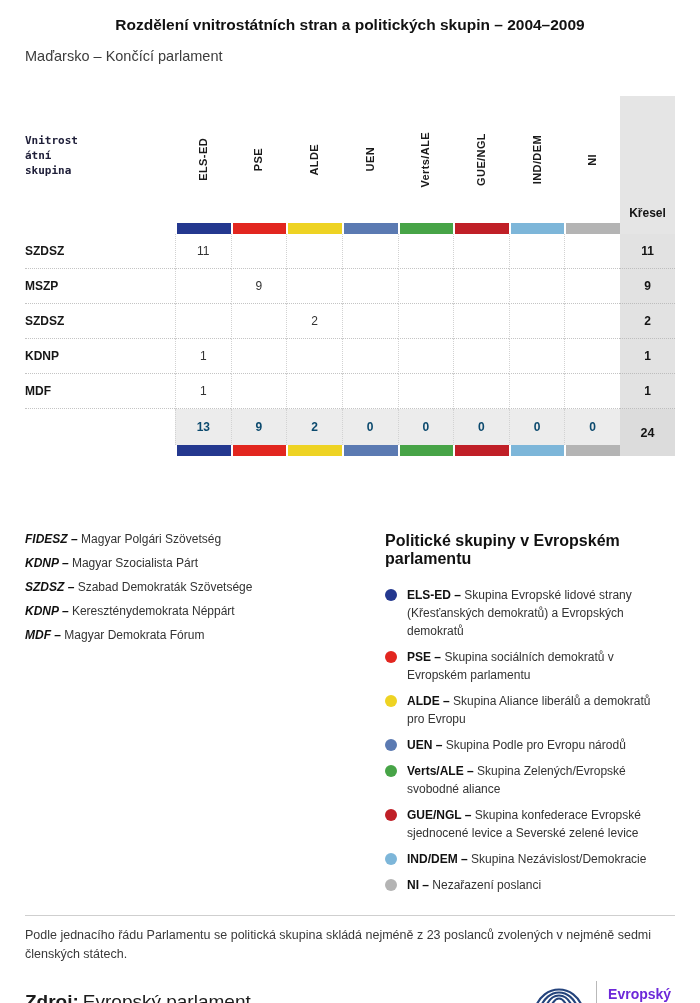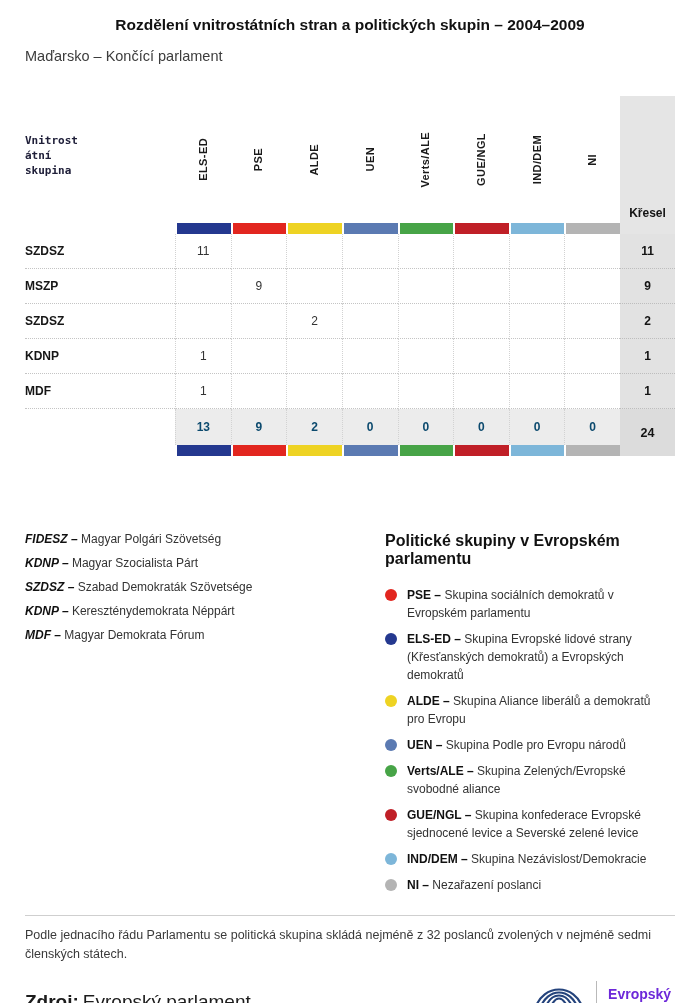--- a/index.html
+++ b/index.html
@@ -198,28 +198,28 @@
       <div class="party-item"><b>FIDESZ –</b> <span>Magyar Polgári Szövetség</span></div>
       <div class="party-item"><b>KDNP –</b> <span>Magyar Szocialista Párt</span></div>
       <div class="party-item"><b>SZDSZ –</b> <span>Szabad Demokraták Szövetsége</span></div>
       <div class="party-item"><b>KDNP –</b> <span>Kereszténydemokrata Néppárt</span></div>
       <div class="party-item"><b>MDF –</b> <span>Magyar Demokrata Fórum</span></div>
     </div>
 
     <div class="legend-right">
       <h3>Politické skupiny v Evropském parlamentu</h3>
       <div class="group-item">
+        <span class="dot" style="background-color: rgb(36, 56, 143);"></span>
+        <span class="group-text"><b>ELS-ED –</b> <span>Skupina Evropské lidové strany (Křesťanských demokratů) a Evropských demokratů</span></span>
+      </div>
+      <div class="group-item">
         <span class="dot" style="background-color: rgb(226, 38, 31);"></span>
         <span class="group-text"><b>PSE –</b> <span>Skupina sociálních demokratů v Evropském parlamentu</span></span>
       </div>
       <div class="group-item">
-        <span class="dot" style="background-color: rgb(36, 56, 143);"></span>
-        <span class="group-text"><b>ELS-ED –</b> <span>Skupina Evropské lidové strany (Křesťanských demokratů) a Evropských demokratů</span></span>
-      </div>
-      <div class="group-item">
         <span class="dot" style="background-color: rgb(238, 211, 35);"></span>
         <span class="group-text"><b>ALDE –</b> <span>Skupina Aliance liberálů a demokratů pro Evropu</span></span>
       </div>
       <div class="group-item">
         <span class="dot" style="background-color: rgb(91, 122, 178);"></span>
         <span class="group-text"><b>UEN –</b> <span>Skupina Podle pro Evropu národů</span></span>
       </div>
       <div class="group-item">
         <span class="dot" style="background-color: rgb(71, 164, 71);"></span>
         <span class="group-text"><b>Verts/ALE –</b> <span>Skupina Zelených/Evropské svobodné aliance</span></span>
@@ -233,21 +233,21 @@
         <span class="group-text"><b>IND/DEM –</b> <span>Skupina Nezávislost/Demokracie</span></span>
       </div>
       <div class="group-item">
         <span class="dot" style="background-color: rgb(180, 180, 180);"></span>
         <span class="group-text"><b>NI –</b> <span>Nezařazení poslanci</span></span>
       </div>
     </div>
   </div>
 
   <div class="footer-divider"></div>
-  <p class="note">Podle jednacího řádu Parlamentu se politická skupina skládá nejméně z 32 poslanců zvolených v nejméně sedmi členských státech.</p>
+  <p class="note">Podle jednacího řádu Parlamentu se politická skupina skládá nejméně z 23 poslanců zvolených v nejméně sedmi členských státech.</p>
 
   <div class="bottom">
     <div class="source">
       <b>Zdroj:</b><span>Evropský parlament</span>
     </div>
     <div class="logo">
       <svg width="56" height="52" viewBox="0 0 56 52" aria-hidden="true">
         <g stroke="#24437c" fill="none" stroke-width="2.2" stroke-linecap="round">
           <path d="M4 33 C12 7 44 7 52 33"></path>
           <path d="M9 33 C16 11 40 11 47 33"></path>

